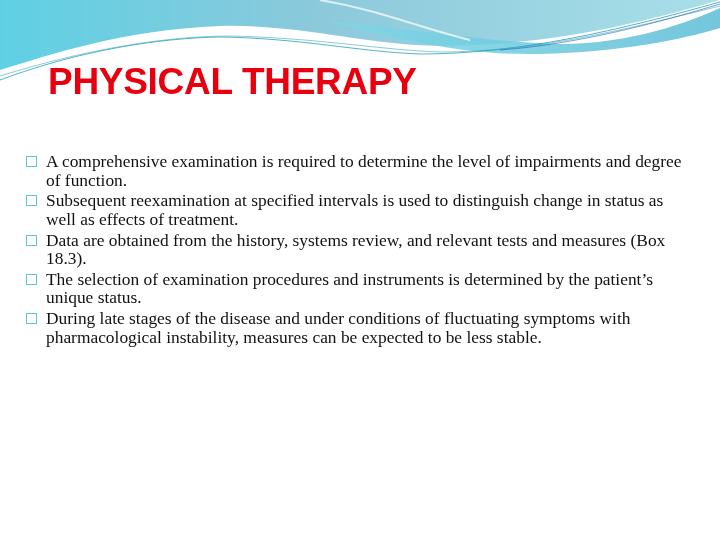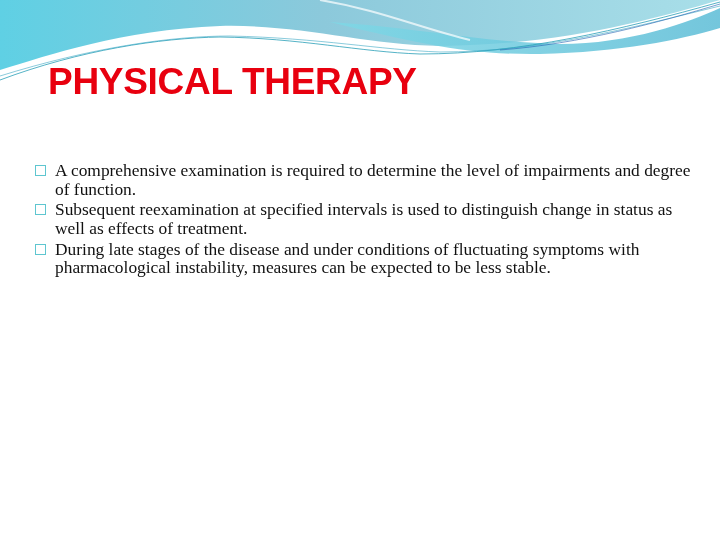--- a/index.html
+++ b/index.html
@@ -32,21 +32,21 @@
       line-height: 50px;
       color: #e8000f;
       letter-spacing: -0.3px;
     }
     .title span { display: block; }
     .bullets {
       position: absolute;
       left: 26px;
       top: 152px;
       width: 670px;
-      margin: 9px;
+      margin: 0;
       padding: 0;
       list-style: none;
     }
     .bullet {
       position: relative;
       padding-left: 20px;
       font-family: "Liberation Serif", "DejaVu Serif", serif;
       font-size: 17.4px;
       line-height: 18.5px;
       color: #111111;
@@ -94,15 +94,23 @@
   <li class="bullet">
     <span class="bullet-box"></span>
     <span>A comprehensive examination is required to determine the level of impairments and degree of function.</span>
   </li>
   <li class="bullet">
     <span class="bullet-box"></span>
     <span>Subsequent reexamination at specified intervals is used to distinguish change in status as well as effects of treatment.</span>
   </li>
   <li class="bullet">
     <span class="bullet-box"></span>
+    <span>Data are obtained from the history, systems review, and relevant tests and measures (Box 18.3).</span>
+  </li>
+  <li class="bullet">
+    <span class="bullet-box"></span>
+    <span>The selection of examination procedures and instruments is determined by the patient’s unique status.</span>
+  </li>
+  <li class="bullet">
+    <span class="bullet-box"></span>
     <span>During late stages of the disease and under conditions of fluctuating symptoms with pharmacological instability, measures can be expected to be less stable.</span>
   </li>
 </ul>
 
 </body></html>

